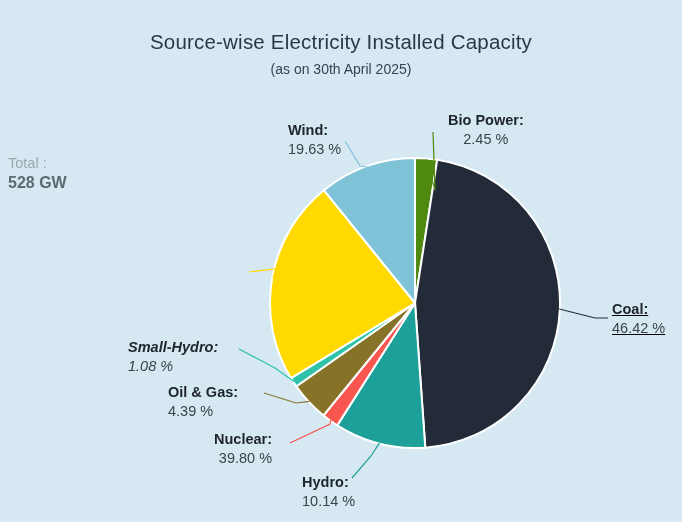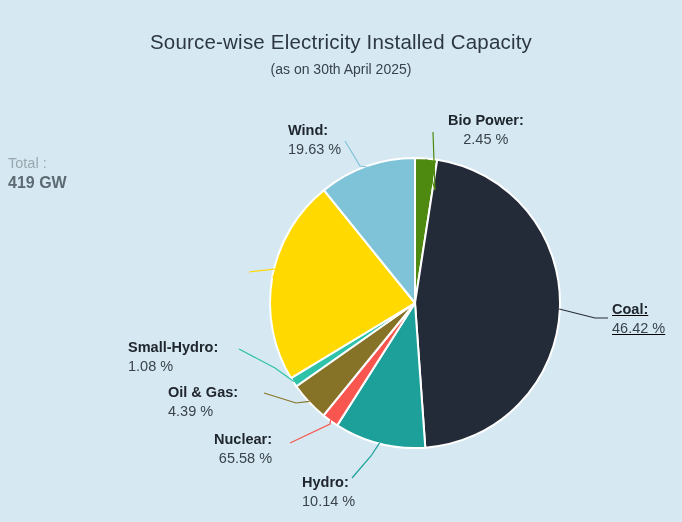--- a/index.html
+++ b/index.html
@@ -86,21 +86,21 @@
 </head>
 <body>
 
 <div id="stage">
 
   <div class="title">Source-wise Electricity Installed Capacity</div>
   <div class="subtitle">(as on 30th April 2025)</div>
 
   <div class="total-box">
     <div class="total-label">Total :</div>
-    <div class="total-value">419 GW</div>
+    <div class="total-value">528 GW</div>
   </div>
 
   <svg class="pie" width="682" height="522" viewBox="0 0 682 522">
     <g id="slices">
         <path d="M 415 303 L 415.00 158.00 A 145 145 0 0 1 437.23 159.71 Z" fill="#4f8a10" stroke="#ffffff" stroke-width="2"></path>
         <path d="M 415 303 L 437.23 159.71 A 145 145 0 0 1 425.29 447.63 Z" fill="#242b38" stroke="#ffffff" stroke-width="2"></path>
         <path d="M 415 303 L 425.29 447.63 A 145 145 0 0 1 337.23 425.38 Z" fill="#1da09a" stroke="#ffffff" stroke-width="2"></path>
         <path d="M 415 303 L 337.23 425.38 A 145 145 0 0 1 323.49 415.48 Z" fill="#f9564f" stroke="#ffffff" stroke-width="2"></path>
         <path d="M 415 303 L 323.49 415.48 A 145 145 0 0 1 296.32 386.30 Z" fill="#877327" stroke="#ffffff" stroke-width="2"></path>
         <path d="M 415 303 L 296.32 386.30 A 145 145 0 0 1 290.94 378.06 Z" fill="#2ec2a8" stroke="#ffffff" stroke-width="2"></path>
@@ -129,29 +129,29 @@
     <span class="val">46.42 %</span>
   </div>
 
   <div class="lbl left" style="left:302px; top:473px;">
     <span class="name">Hydro:</span>
     <span class="val">10.14 %</span>
   </div>
 
   <div class="lbl left" style="left:214px; top:430px;text-align:right;">
     <span class="name">Nuclear:</span>
-    <span class="val">65.58 %</span>
+    <span class="val">39.80 %</span>
   </div>
 
   <div class="lbl left" style="left:168px; top:383px;">
     <span class="name">Oil &amp; Gas:</span>
     <span class="val">4.39 %</span>
   </div>
 
-  <div class="lbl left" style="left:128px; top:338px;">
+  <div class="lbl left" style="left:128px; top:338px;font-style:italic;">
     <span class="name">Small-Hydro:</span>
     <span class="val">1.08 %</span>
   </div>
 
 
   <div class="lbl left" style="left:288px; top:121px;">
     <span class="name">Wind:</span>
     <span class="val">19.63 %</span>
   </div>
 

